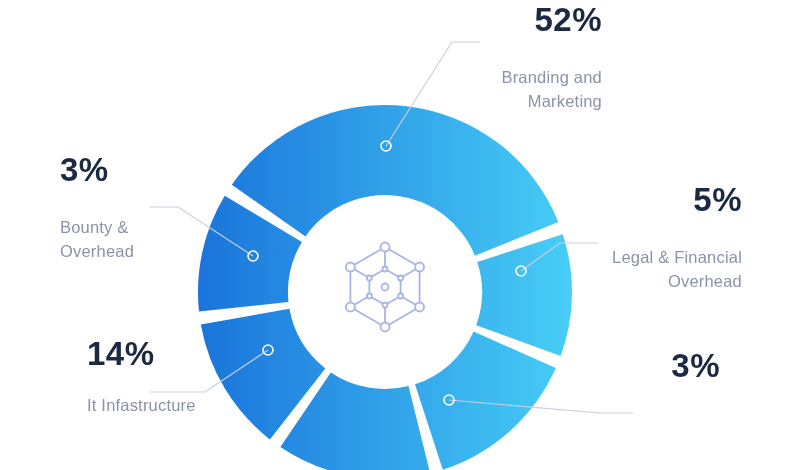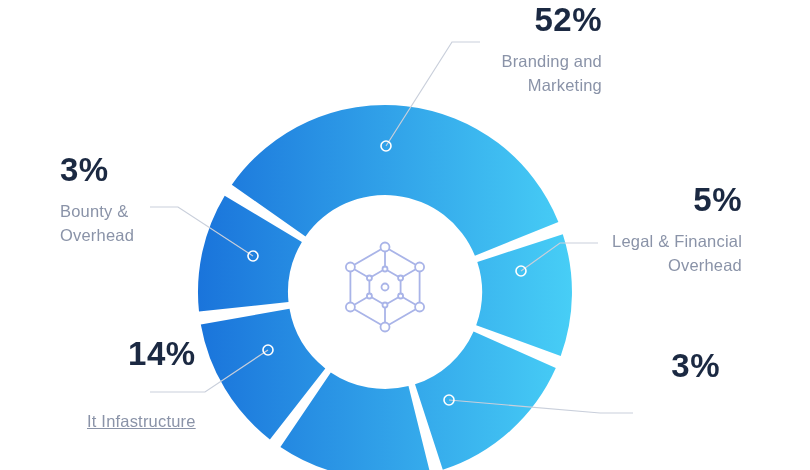--- a/index.html
+++ b/index.html
@@ -19,28 +19,28 @@
     color:var(--pct-color,#1b2942);
     letter-spacing:.5px;
     line-height:1.1;
   }
   .cap{
     font-size:16.5px;
     font-weight:400;
     color:var(--cap-color,#8a93a8);
     line-height:1.42;
     white-space:pre-line;
-    margin-top:12px;
+    margin-top:28px;
     letter-spacing:.2px;
   }
   .co-branding{left:450px;top:2px;width:152px;text-align:right;}
   .co-bounty{left:60px;top:152px;text-align:left;}
   .co-legal{left:590px;top:182px;width:152px;text-align:right;}
-  .co-it{left:87px;top:336px;text-align:right;}
-  .co-it .cap{margin-top:38px;text-decoration:underline;}
+  .co-it{left:87px;top:336px;text-align:left;}
+  .co-it .cap{margin-top:22px;}
   .co-gift{left:570px;top:348px;width:150px;text-align:right;}
 </style>
 </head>
 <body>
 
 <div class="stage">
 
   <svg id="chart-svg" width="810" height="470" viewBox="0 0 810 470">
     <defs>
       <linearGradient id="donut-grad" gradientUnits="userSpaceOnUse" x1="198" y1="292" x2="572" y2="292">

